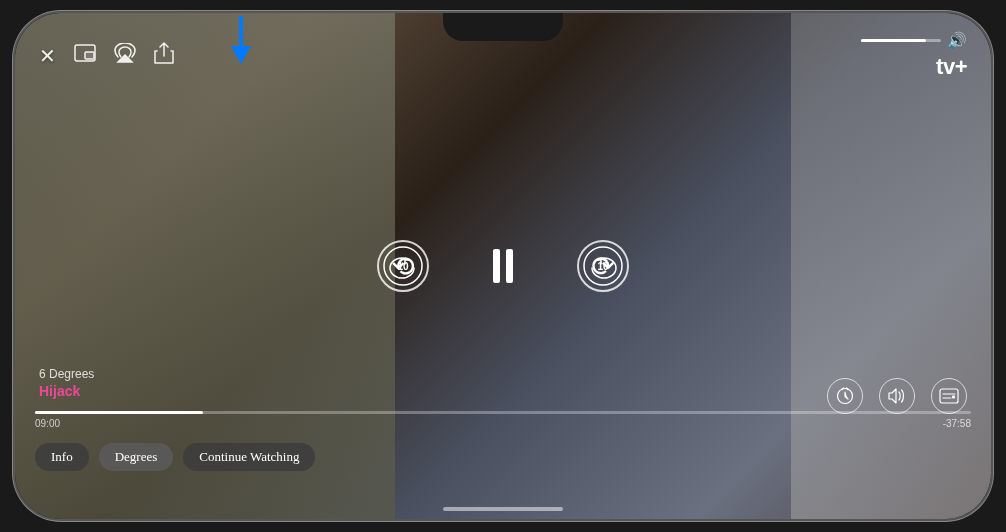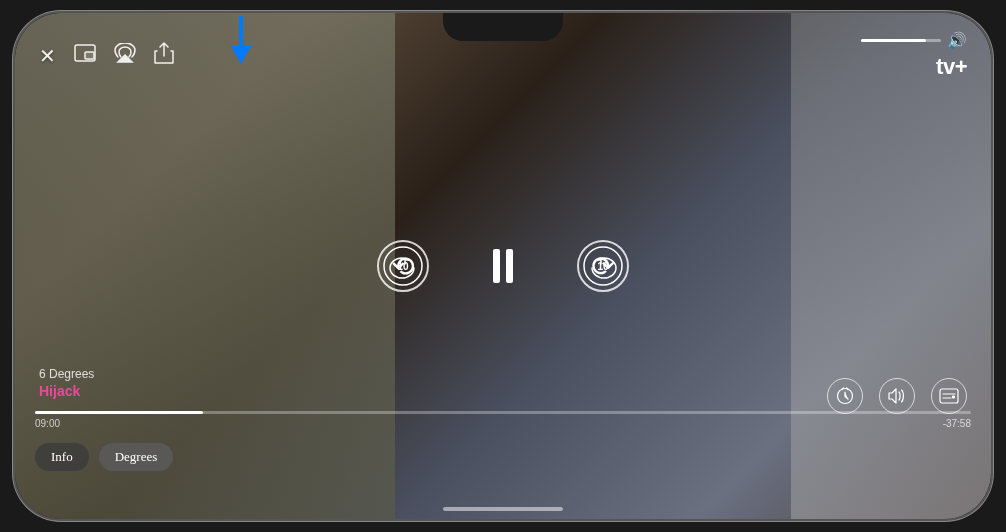--- a/index.html
+++ b/index.html
@@ -497,18 +497,19 @@
             <rect x="1" y="1" width="18" height="14" rx="2" stroke="white" stroke-width="1.2"></rect>
             <path d="M4 6H16M4 10H12" stroke="white" stroke-width="1.2" stroke-linecap="round"></path>
             <rect x="13" y="7.5" width="3" height="3" rx="1" fill="white"></rect>
           </svg>
         </div>
       </div>
 
       <div class="bottom-buttons">
         <button class="pill-btn">Info</button>
         <button class="pill-btn active">Degrees</button>
+        <button class="pill-btn">Continue Watching</button>
       </div>
 
       <div class="home-indicator"></div>
     </div>
   </div>
 </div>
 
 </body></html>

